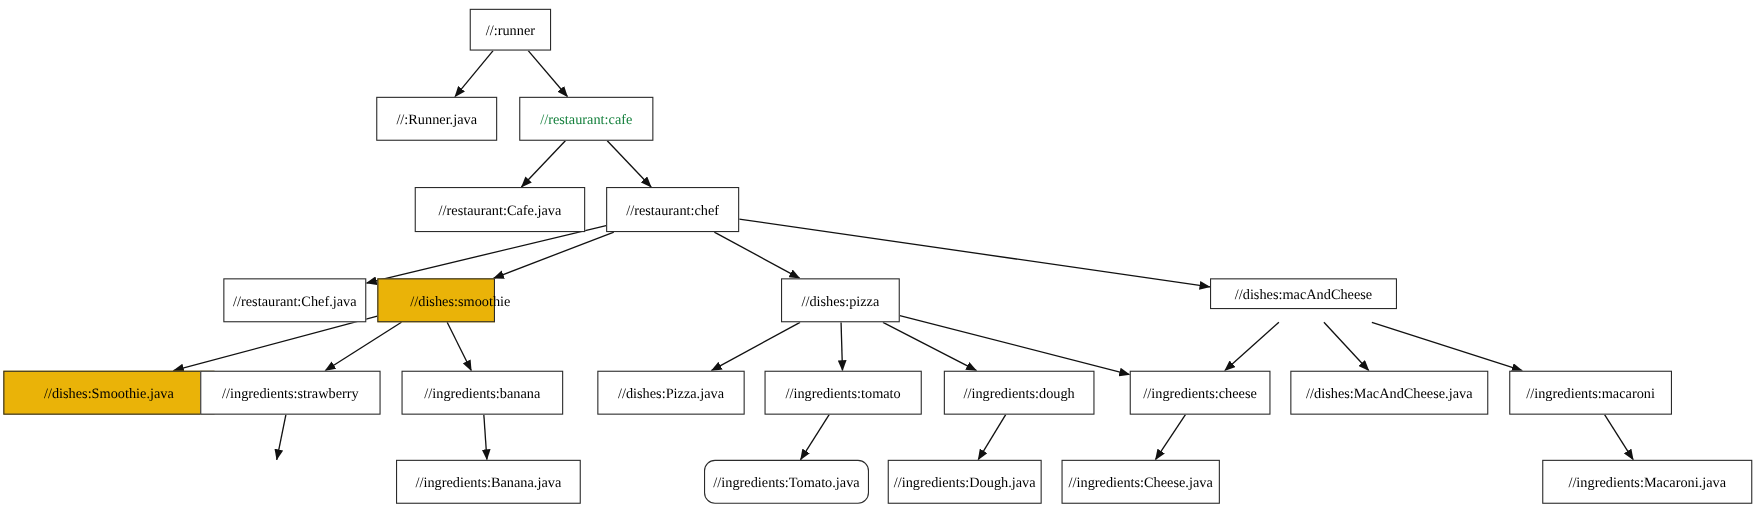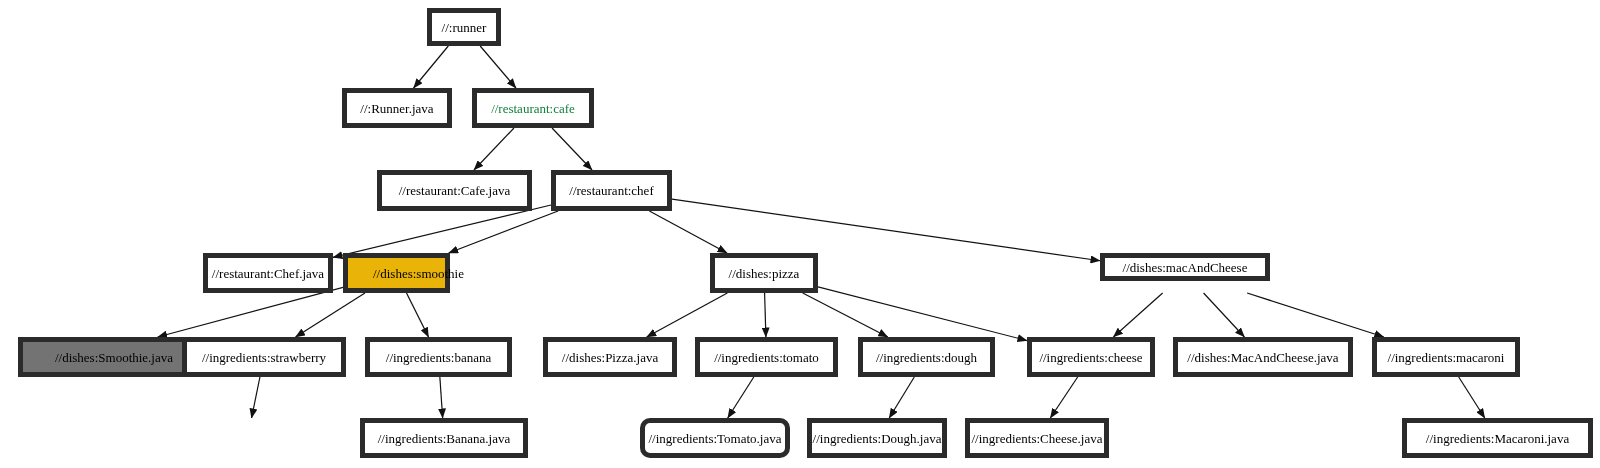--- a/index.html
+++ b/index.html
@@ -24,21 +24,21 @@
     position: absolute;
     left: 0;
     top: 0;
     width: 100%;
     height: 100%;
   }
   .node {
     position: absolute;
     box-sizing: border-box;
     background: #ffffff;
-    border: 5px solid #404040;
+    border: 1px solid #404040;
     display: flex;
     align-items: center;
     justify-content: center;
     font-size: 13px;
     color: #000000;
     white-space: nowrap;
     line-height: 1;
   }
   .edge {
     stroke: #111111;
@@ -104,21 +104,21 @@
       </div>
       <div class="node" style="left: 343px; top: 253px; width: 107px; height: 40px; background: #eab308; border-color: rgb(43, 43, 43); color: rgb(0, 0, 0); padding-left: 44px;">
         <span>//dishes:smoothie</span>
       </div>
       <div class="node" style="left: 710px; top: 253px; width: 108px; height: 40px; background: rgb(255, 255, 255); border-color: rgb(43, 43, 43); color: rgb(0, 0, 0);">
         <span>//dishes:pizza</span>
       </div>
       <div class="node" style="left: 1100px; top: 253px; width: 170px; height: 28px; background: rgb(255, 255, 255); border-color: rgb(43, 43, 43); color: rgb(0, 0, 0);">
         <span>//dishes:macAndCheese</span>
       </div>
-      <div class="node" style="left: 18px; top: 337px; width: 192px; height: 40px; background: #737373; border-color: rgb(43, 43, 43); color: rgb(0, 0, 0);">
+      <div class="node" style="left: 3px; top: 337px; width: 192px; height: 40px; background: #eab308; border-color: rgb(43, 43, 43); color: rgb(0, 0, 0);">
         <span>//dishes:Smoothie.java</span>
       </div>
       <div class="node" style="left: 182px; top: 337px; width: 164px; height: 40px; background: rgb(255, 255, 255); border-color: rgb(43, 43, 43); color: rgb(0, 0, 0);">
         <span>//ingredients:strawberry</span>
       </div>
       <div class="node" style="left: 365px; top: 337px; width: 147px; height: 40px; background: rgb(255, 255, 255); border-color: rgb(43, 43, 43); color: rgb(0, 0, 0);">
         <span>//ingredients:banana</span>
       </div>
       <div class="node" style="left: 543px; top: 337px; width: 134px; height: 40px; background: rgb(255, 255, 255); border-color: rgb(43, 43, 43); color: rgb(0, 0, 0);">
         <span>//dishes:Pizza.java</span>

